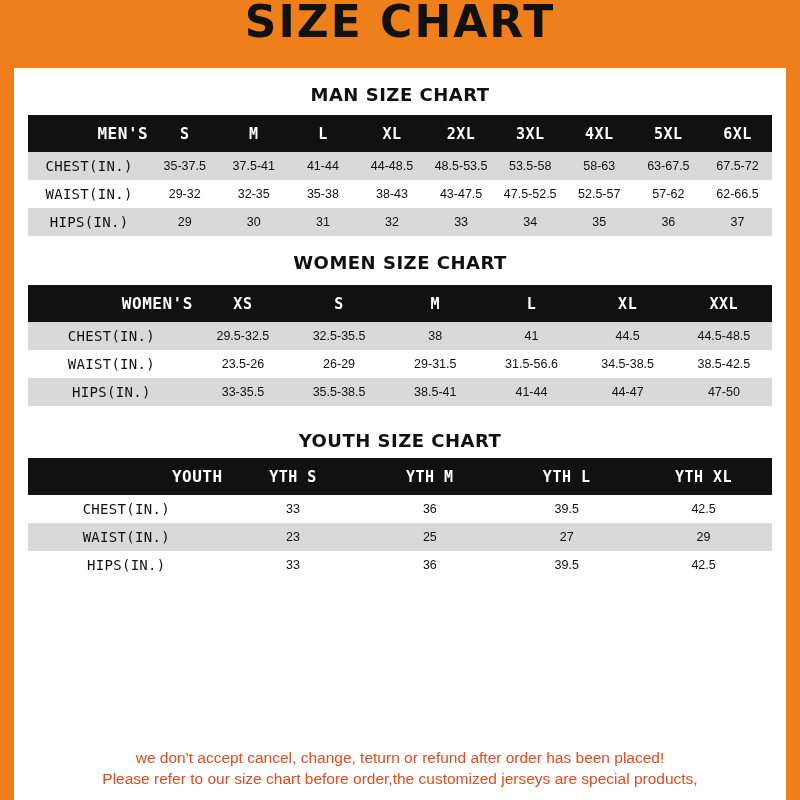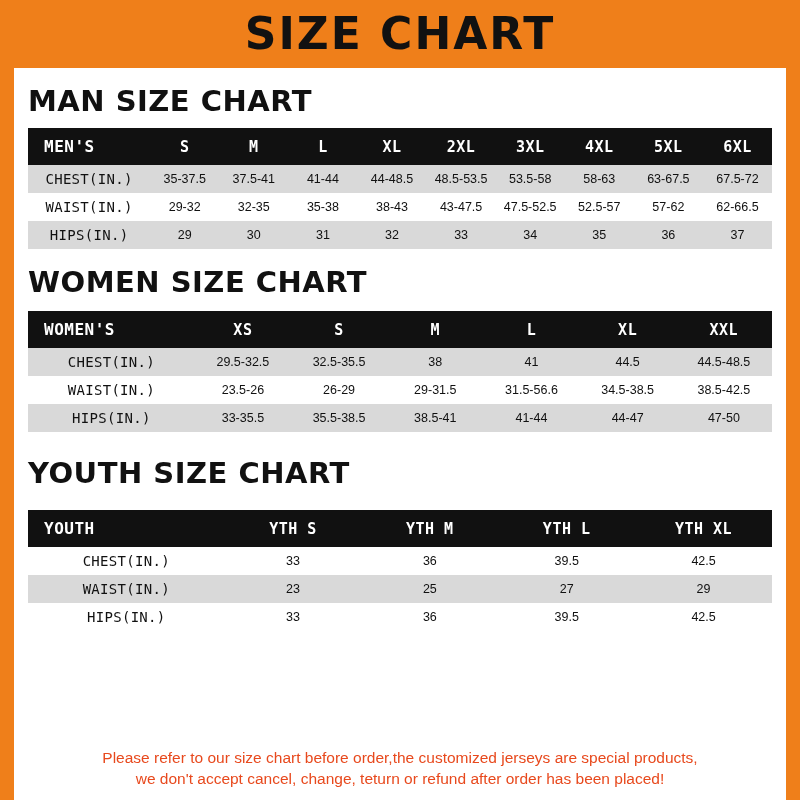--- a/index.html
+++ b/index.html
@@ -21,69 +21,69 @@
     border-left: 14px solid #ef7f1a;
     border-right: 14px solid #ef7f1a;
     background: #ffffff;
     display: flex;
     flex-direction: column;
   }
   .banner {
     background: #ef7f1a;
     height: 68px;
     display: flex;
-    align-items: center;
+    align-items: flex-start;
     justify-content: center;
     flex: 0 0 auto;
   }
   .banner-title {
     font-family: "DejaVu Sans", sans-serif;
     font-weight: bold;
     font-size: 44px;
     letter-spacing: 2px;
     color: #111111;
     line-height: 1;
   }
   .content {
     flex: 1 1 auto;
     padding: 0 14px;
     display: flex;
     flex-direction: column;
   }
   .section-title {
-    text-align: left;
+    text-align: center;
     font-family: "DejaVu Sans", sans-serif;
     font-weight: bold;
-    font-size: 29px;
+    font-size: 18px;
     color: #111111;
     letter-spacing: 0.5px;
   }
   .sec-man .section-title { margin: 16px 0 10px 0; }
   .sec-women .section-title { margin: 16px 0 12px 0; }
-  .sec-youth .section-title { margin: 24px 0 20px 0; }
+  .sec-youth .section-title { margin: 24px 0 7px 0; }
 
   table.size-table {
     width: 100%;
     border-collapse: collapse;
     table-layout: fixed;
   }
   table.size-table tr.head-row {
     background: #111111;
   }
   table.size-table tr.head-row th {
     color: #ffffff;
     font-family: "DejaVu Sans Mono", monospace;
     font-weight: bold;
     font-size: 15px;
     padding: 9px 2px;
     text-align: center;
     letter-spacing: 0.5px;
   }
   table.size-table tr.head-row th.label-col {
-    text-align: left;
+    text-align: right;
     padding-left: 16px;
     font-size: 16px;
   }
   table.size-table td {
     text-align: center;
     font-size: 12.5px;
     color: #111111;
     padding: 6px 2px;
     font-family: "Liberation Sans", sans-serif;
   }
@@ -252,18 +252,18 @@
           <td>33</td>
           <td>36</td>
           <td>39.5</td>
           <td>42.5</td>
         </tr>
       </tbody>
         </table>
     </div>
 
     <div class="footer-note">
+      <div>we don't accept cancel, change, teturn or refund after order has been placed!</div>
       <div>Please refer to our size chart before order,the customized jerseys are special products,</div>
-      <div>we don't accept cancel, change, teturn or refund after order has been placed!</div>
     </div>
 
   </div>
 </div>
 
 </body></html>

